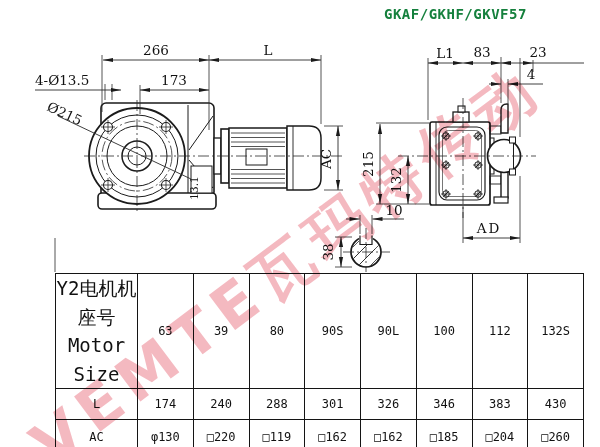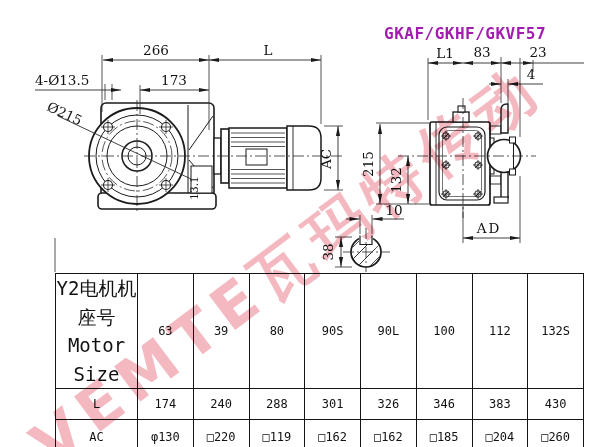--- a/index.html
+++ b/index.html
@@ -1,19 +1,19 @@
 <!DOCTYPE html>
 <html><head>
 <meta charset="utf-8">
 <style>
   html,body{margin:0;padding:0;background:#ffffff;}
   .screen{position:relative;width:600px;height:447px;background:#ffffff;overflow:hidden;
           font-family:"DejaVu Sans",sans-serif;color:#141414;}
-  .title{position:absolute;left:384px;top:24px;font-family:"DejaVu Sans Mono",monospace;
-         font-size:16px;font-weight:600;letter-spacing:0.5px;color:#a21caf;z-index:2;}
+  .title{position:absolute;left:384px;top:6px;font-family:"DejaVu Sans Mono",monospace;
+         font-size:14px;font-weight:600;letter-spacing:0.5px;color:#15803d;z-index:2;}
   svg.drawing{position:absolute;left:0;top:0;z-index:1;}
   svg .obj{stroke:#1b1b1b;fill:none;}
   svg .objw{stroke:#1b1b1b;fill:#ffffff;}
   svg .dim{stroke:#2a2a2a;stroke-width:0.9;fill:none;}
   svg .thin{stroke:#2a2a2a;stroke-width:0.8;fill:none;}
   svg .cl{stroke:#2a2a2a;stroke-width:0.8;fill:none;stroke-dasharray:11 3 2 3;}
   svg text{fill:#111;font-family:"DejaVu Serif","Liberation Serif",serif;font-size:13.5px;}
   svg text.small{font-size:10.5px;}
   .dim-table{position:absolute;left:55px;top:273px;z-index:1;border-collapse:collapse;
              table-layout:fixed;width:528px;background:transparent;}

